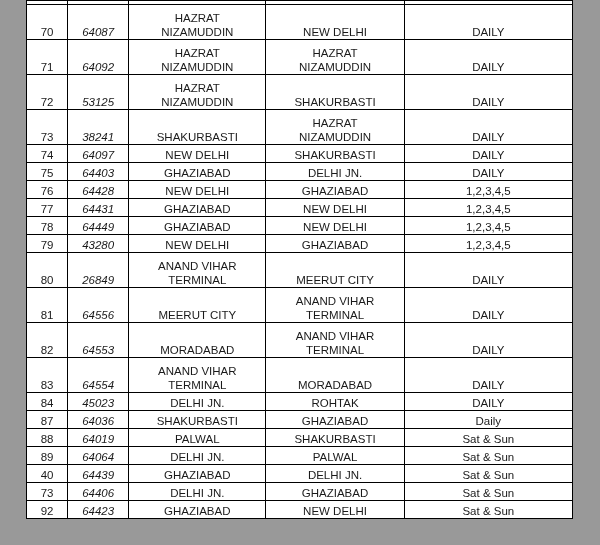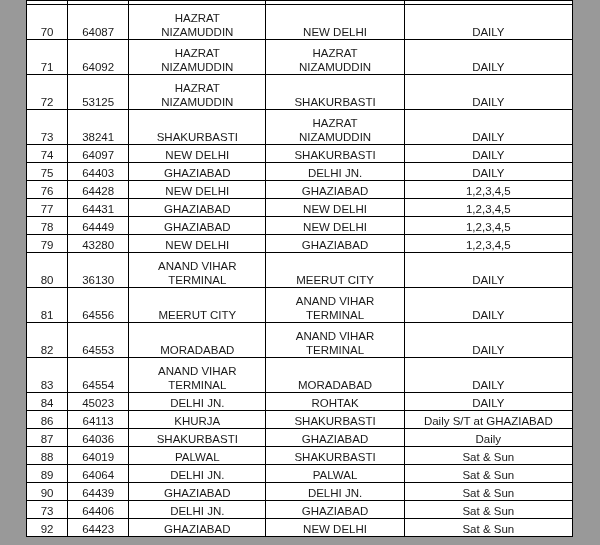--- a/index.html
+++ b/index.html
@@ -47,21 +47,21 @@
     overflow: hidden;
   }
   
   col.c-sn    { width: 41px; }
   col.c-train { width: 61px; }
   col.c-from  { width: 137px; }
   col.c-to    { width: 138px; }
   col.c-days  { width: 168px; }
 
   td.sn    { text-align: right; padding-right: 7px; }
-  td.train { text-align: center; }
+  td.train { text-align: center; font-style: italic; }
 
   tr.r-single td { height: 17px; }
   tr.r-double td { height: 34px; }
 
   
   tr.r-top td {
     height: 3px;
     line-height: 3px;
     font-size: 11.5px;
     color: transparent;
@@ -158,21 +158,21 @@
           </tr>
           <tr class="r-single">
             <td class="sn">79</td>
             <td class="train">43280</td>
             <td class="from">NEW DELHI</td>
             <td class="to">GHAZIABAD</td>
             <td class="days">1,2,3,4,5</td>
           </tr>
           <tr class="r-double">
             <td class="sn">80</td>
-            <td class="train">36130</td>
+            <td class="train">26849</td>
             <td class="from">ANAND VIHAR
 TERMINAL</td>
             <td class="to">MEERUT CITY</td>
             <td class="days">DAILY</td>
           </tr>
           <tr class="r-double">
             <td class="sn">81</td>
             <td class="train">64556</td>
             <td class="from">MEERUT CITY</td>
             <td class="to">ANAND VIHAR
@@ -196,27 +196,20 @@
             <td class="days">DAILY</td>
           </tr>
           <tr class="r-single">
             <td class="sn">84</td>
             <td class="train">45023</td>
             <td class="from">DELHI JN.</td>
             <td class="to">ROHTAK</td>
             <td class="days">DAILY</td>
           </tr>
           <tr class="r-single">
-            <td class="sn">86</td>
-            <td class="train">64113</td>
-            <td class="from">KHURJA</td>
-            <td class="to">SHAKURBASTI</td>
-            <td class="days">Daily S/T at GHAZIABAD</td>
-          </tr>
-          <tr class="r-single">
             <td class="sn">87</td>
             <td class="train">64036</td>
             <td class="from">SHAKURBASTI</td>
             <td class="to">GHAZIABAD</td>
             <td class="days">Daily</td>
           </tr>
           <tr class="r-single">
             <td class="sn">88</td>
             <td class="train">64019</td>
             <td class="from">PALWAL</td>
@@ -224,21 +217,21 @@
             <td class="days">Sat &amp; Sun</td>
           </tr>
           <tr class="r-single">
             <td class="sn">89</td>
             <td class="train">64064</td>
             <td class="from">DELHI JN.</td>
             <td class="to">PALWAL</td>
             <td class="days">Sat &amp; Sun</td>
           </tr>
           <tr class="r-single">
-            <td class="sn">90</td>
+            <td class="sn">40</td>
             <td class="train">64439</td>
             <td class="from">GHAZIABAD</td>
             <td class="to">DELHI JN.</td>
             <td class="days">Sat &amp; Sun</td>
           </tr>
           <tr class="r-single">
             <td class="sn">73</td>
             <td class="train">64406</td>
             <td class="from">DELHI JN.</td>
             <td class="to">GHAZIABAD</td>

